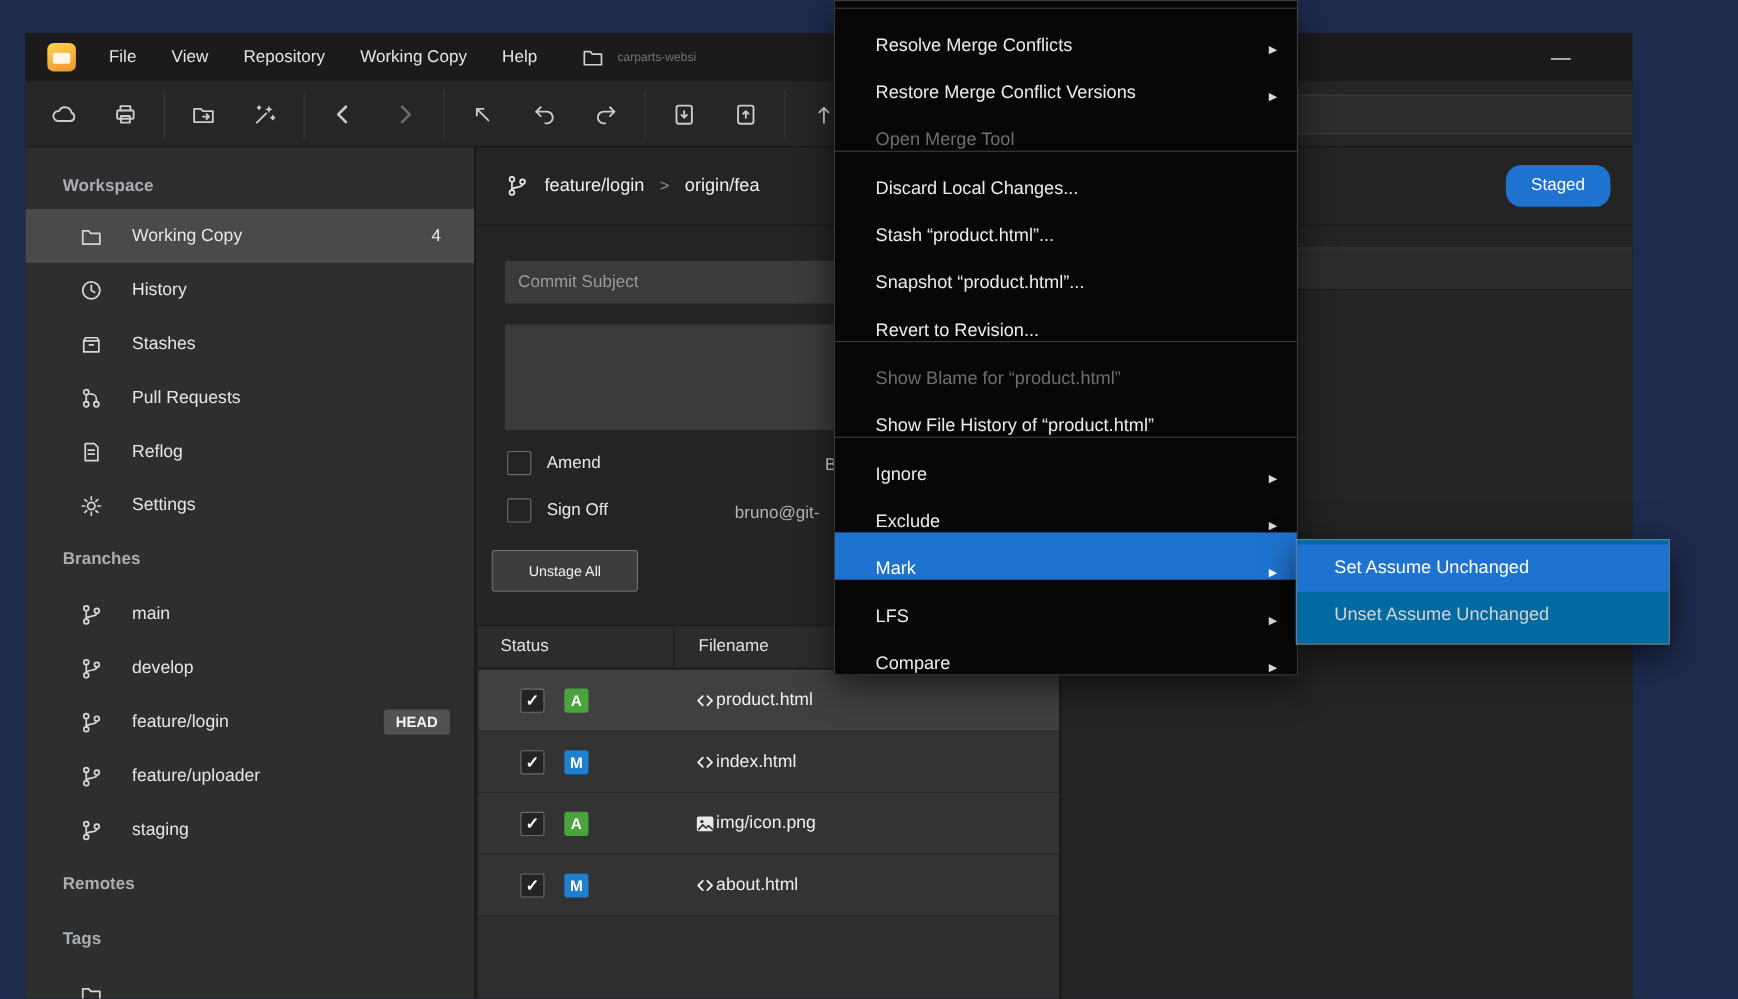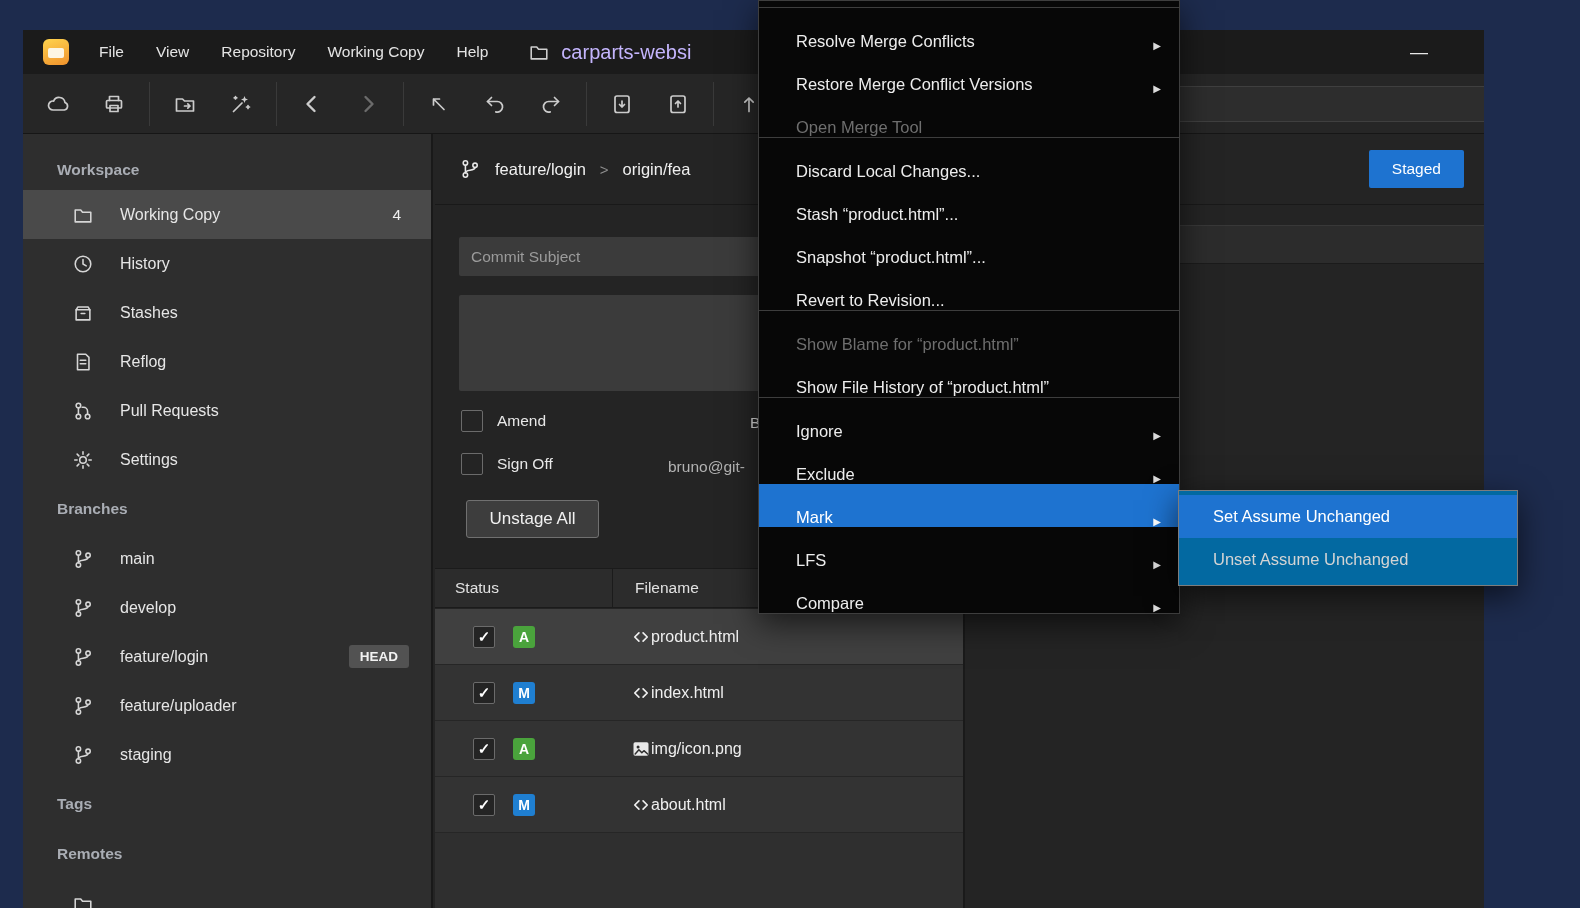--- a/index.html
+++ b/index.html
@@ -8,21 +8,21 @@
 
   .window { position:absolute; left:23px; top:30px; width:1461px; height:878px; background:#242424; overflow:hidden; }
 
   
   .titlebar { height:44px; background:#1b1b1b; display:flex; align-items:center; position:relative; }
   .app-icon { width:26px; height:26px; margin:0 14px 0 20px; border-radius:6px;
               background:linear-gradient(160deg,#ffd44e,#f0922c); position:relative; flex:none; }
   .app-icon::after { content:""; position:absolute; left:5px; top:9px; width:16px; height:10px;
               background:#fdf6e3; border-radius:2px; }
   .menu-label { padding:0 16px; font-size:15.5px; color:#e4e4e4; height:100%; display:flex; align-items:center; cursor:default; }
-  .repo-chip { display:flex; align-items:center; gap:11px; margin-left:24px; font-size:20px; color:#c4b5fd; }
+  .repo-chip { display:flex; align-items:center; gap:11px; margin-left:24px; font-size:11px; color:#737373; }
   .repo-chip .i { color:#cfcfcf; }
   .min-btn { position:absolute; right:40px; top:0; width:50px; height:44px; display:flex; align-items:center; justify-content:center; font-size:18px; color:#e8e8e8; }
 
   
   .toolbar { height:60px; background:#262626; border-bottom:1px solid #161616; display:flex; align-items:center; position:relative; }
   .tool-group { display:flex; align-items:center; height:44px; padding:0 7px; }
   .tool-group + .tool-group { border-left:1px solid #3a3a3a; }
   .tool-btn { width:56px; height:44px; display:flex; align-items:center; justify-content:center; color:#cccccc; background:none; border:none; }
   .tool-btn.dim { color:#6b6b6b; }
   .dl-btn { position:absolute; right:370px; top:8px; }
@@ -49,36 +49,36 @@
   .head-badge { margin-left:auto; margin-right:22px; background:#525252; color:#f2f2f2; font-size:13.5px;
                 font-weight:bold; padding:4px 11px; border-radius:3px; }
 
   
   .main { position:absolute; left:412px; top:104px; right:0; bottom:0; background:#242424; }
   .branch-bar { height:71px; border-bottom:1px solid #191919; display:flex; align-items:center;
                 padding:0 20px 0 24px; gap:14px; font-size:16.5px; }
   .branch-bar .icon { color:#e8e8e8; }
   .bname { color:#f0f0f0; }
   .bsep { color:#8f8f8f; font-size:15px; }
-  .staged-btn { margin-left:auto; background:#1e73d0; color:#fff; border:none; border-radius:2px;
+  .staged-btn { margin-left:auto; background:#1e73d0; color:#fff; border:none; border-radius:14px;
                 font-size:15.5px; padding:10px 23px; font-family:inherit; }
 
   .subject-input { position:absolute; left:24px; top:103px; width:500px; height:39px; background:#3b3b3b;
                    border:none; border-radius:2px; color:#e8e8e8; padding:0 12px; font-size:15.5px; outline:none; font-family:inherit; }
   .subject-input::placeholder { color:#9b9b9b; }
   .desc-input { position:absolute; left:24px; top:161px; width:500px; height:96px; background:#3b3b3b;
                 border:none; border-radius:2px; resize:none; outline:none; color:#e8e8e8; font-size:15.5px; padding:8px 12px; font-family:inherit; }
   .chkrow { position:absolute; left:26px; display:flex; align-items:center; gap:14px; font-size:15.5px; }
   .cb { width:22px; height:22px; background:#242424; border:1px solid #6b6b6b; border-radius:2px;
         display:flex; align-items:center; justify-content:center; flex:none; }
   .cb.checked::after { content:"✓"; color:#ffffff; font-size:15px; font-weight:bold; }
   .email { position:absolute; left:233px; top:324px; color:#b3b3b3; font-size:15.5px; }
   .author-partial { position:absolute; left:315px; top:280px; color:#d8d8d8; font-size:15.5px; }
-  .unstage { position:absolute; left:31px; top:366px; width:133px; height:38px; background:#3d3d3d;
-             border:1px solid #707070; border-radius:3px; color:#f0f0f0; font-size:17px; font-family:inherit; }
+  .unstage { position:absolute; left:12px; top:366px; width:133px; height:38px; background:#3d3d3d;
+             border:1px solid #707070; border-radius:3px; color:#f0f0f0; font-size:13px; font-family:inherit; }
 
   .thead { position:absolute; left:0; top:434px; width:528px; height:40px; background:#2c2c2c;
            border-top:1px solid #1b1b1b; border-bottom:1px solid #1b1b1b; font-size:15.5px; color:#e2e2e2; }
   .thead .c1 { position:absolute; left:20px; top:10px; }
   .thead .c2 { position:absolute; left:200px; top:10px; }
   .thead .vdiv { position:absolute; left:177px; top:0; bottom:0; width:1px; background:#1b1b1b; }
 
   .rows { position:absolute; left:0; top:475px; width:528px; bottom:0; background:#2f2f2f; }
   .frow { height:56px; border-bottom:1px solid #262626; background:#333333; display:flex; align-items:center; }
   .frow.selected { background:#404040; }
@@ -289,41 +289,41 @@
             <path d="M4.5 8.5h15v11h-15z"></path>
             <path d="M4.5 8.5l1.8-3h11.4l1.8 3"></path>
             <path d="M10 12.5h4"></path>
           </svg>
         </span>
       <span>Stashes</span>
     </div>
     <div class="side-item">
       <span class="icon">
           <svg class="i" viewBox="0 0 24 24">
-            <path d="M6 3.5h9l3.5 3.5v13.5H6z"></path>
-            <path d="M9 10h6M9 14h6"></path>
-          </svg>
-        </span>
-      <span>Reflog</span>
-    </div>
-    <div class="side-item">
-      <span class="icon">
-          <svg class="i" viewBox="0 0 24 24">
             <circle cx="7" cy="6" r="2.5"></circle>
             <circle cx="7" cy="18" r="2.5"></circle>
             <circle cx="17" cy="18" r="2.5"></circle>
             <path d="M7 8.5v7"></path>
             <path d="M17 15.5v-3A4.5 4.5 0 0 0 12.5 8H11"></path>
           </svg>
         </span>
       <span>Pull Requests</span>
     </div>
     <div class="side-item">
       <span class="icon">
           <svg class="i" viewBox="0 0 24 24">
+            <path d="M6 3.5h9l3.5 3.5v13.5H6z"></path>
+            <path d="M9 10h6M9 14h6"></path>
+          </svg>
+        </span>
+      <span>Reflog</span>
+    </div>
+    <div class="side-item">
+      <span class="icon">
+          <svg class="i" viewBox="0 0 24 24">
             <circle cx="12" cy="12" r="3.6"></circle>
             <path d="M12 3v2.6M12 18.4V21M3 12h2.6M18.4 12H21M5.6 5.6l1.9 1.9M16.5 16.5l1.9 1.9M18.4 5.6l-1.9 1.9M7.5 16.5l-1.9 1.9"></path>
           </svg>
         </span>
       <span>Settings</span>
     </div>
 
     <div class="side-header">
       <span>Branches</span>
     </div>
@@ -383,24 +383,24 @@
             <circle cx="7" cy="18.5" r="2.4"></circle>
             <circle cx="17.5" cy="8" r="2.4"></circle>
             <path d="M7 7.9v8.2"></path>
             <path d="M17.5 10.4c0 4-10.5 2.1-10.5 5.6"></path>
           </svg>
         </span>
       <span>staging</span>
     </div>
 
     <div class="side-header">
+      <span>Remotes</span>
+    </div>
+    <div class="side-header">
       <span>Tags</span>
-    </div>
-    <div class="side-header">
-      <span>Remotes</span>
     </div>
     <div class="side-item">
       <span class="icon">
           <svg class="i" viewBox="0 0 24 24">
             <path d="M3.5 6.5h6l2 2.5h9v10.5h-17z"></path>
           </svg>
         </span>
     </div>
   </aside>
 

